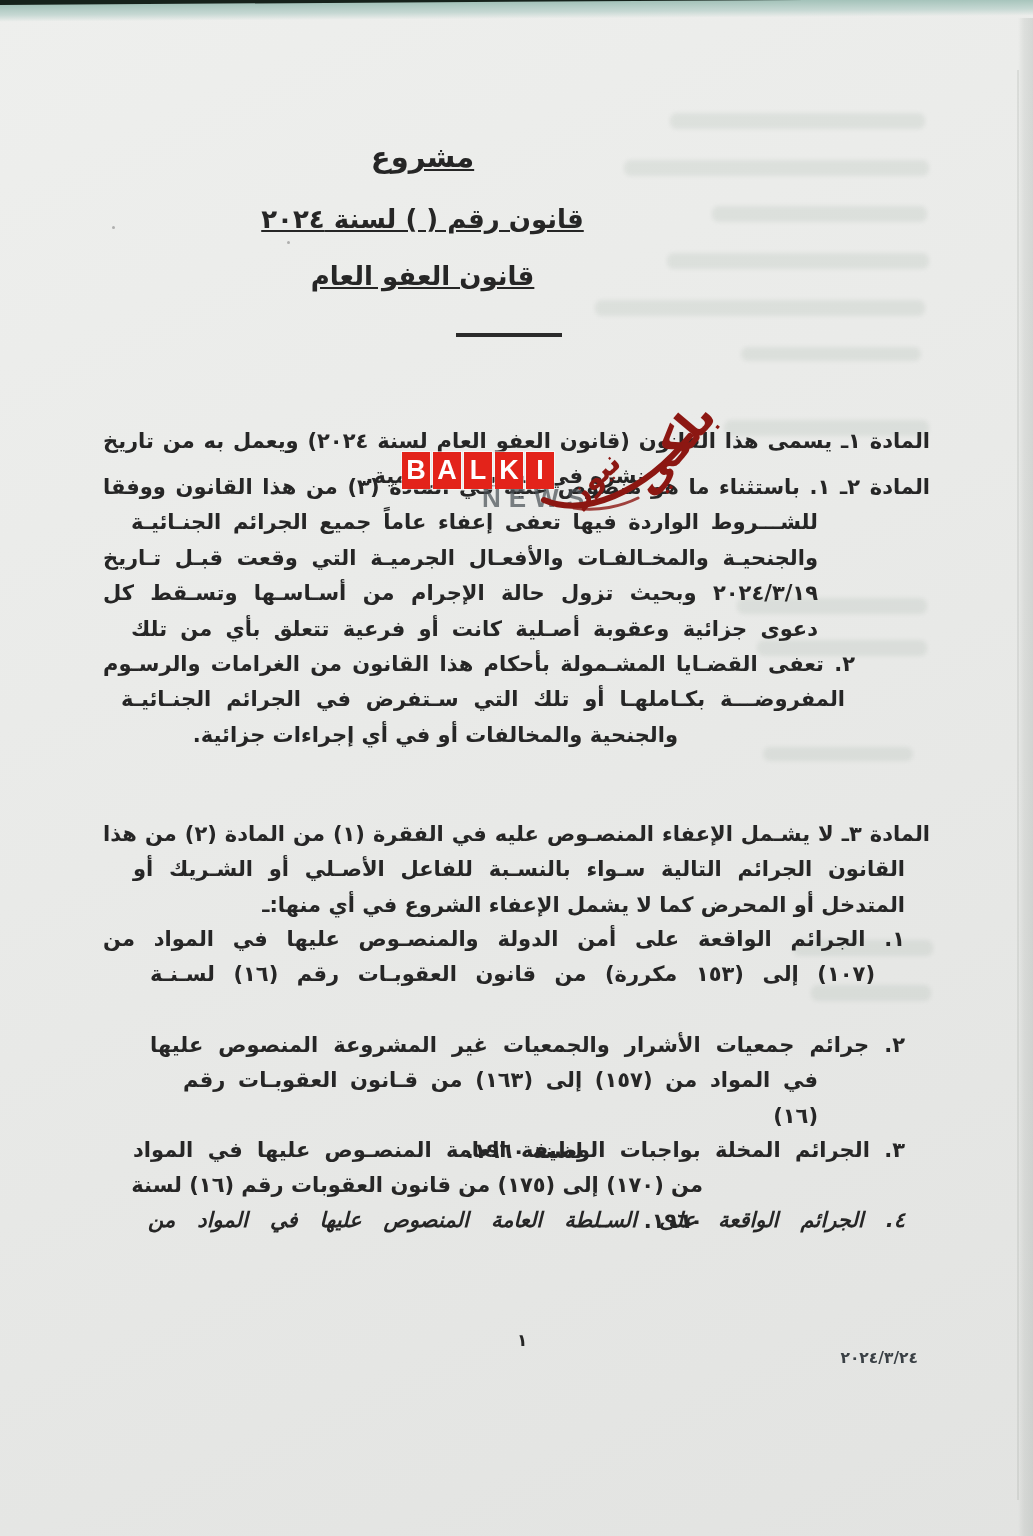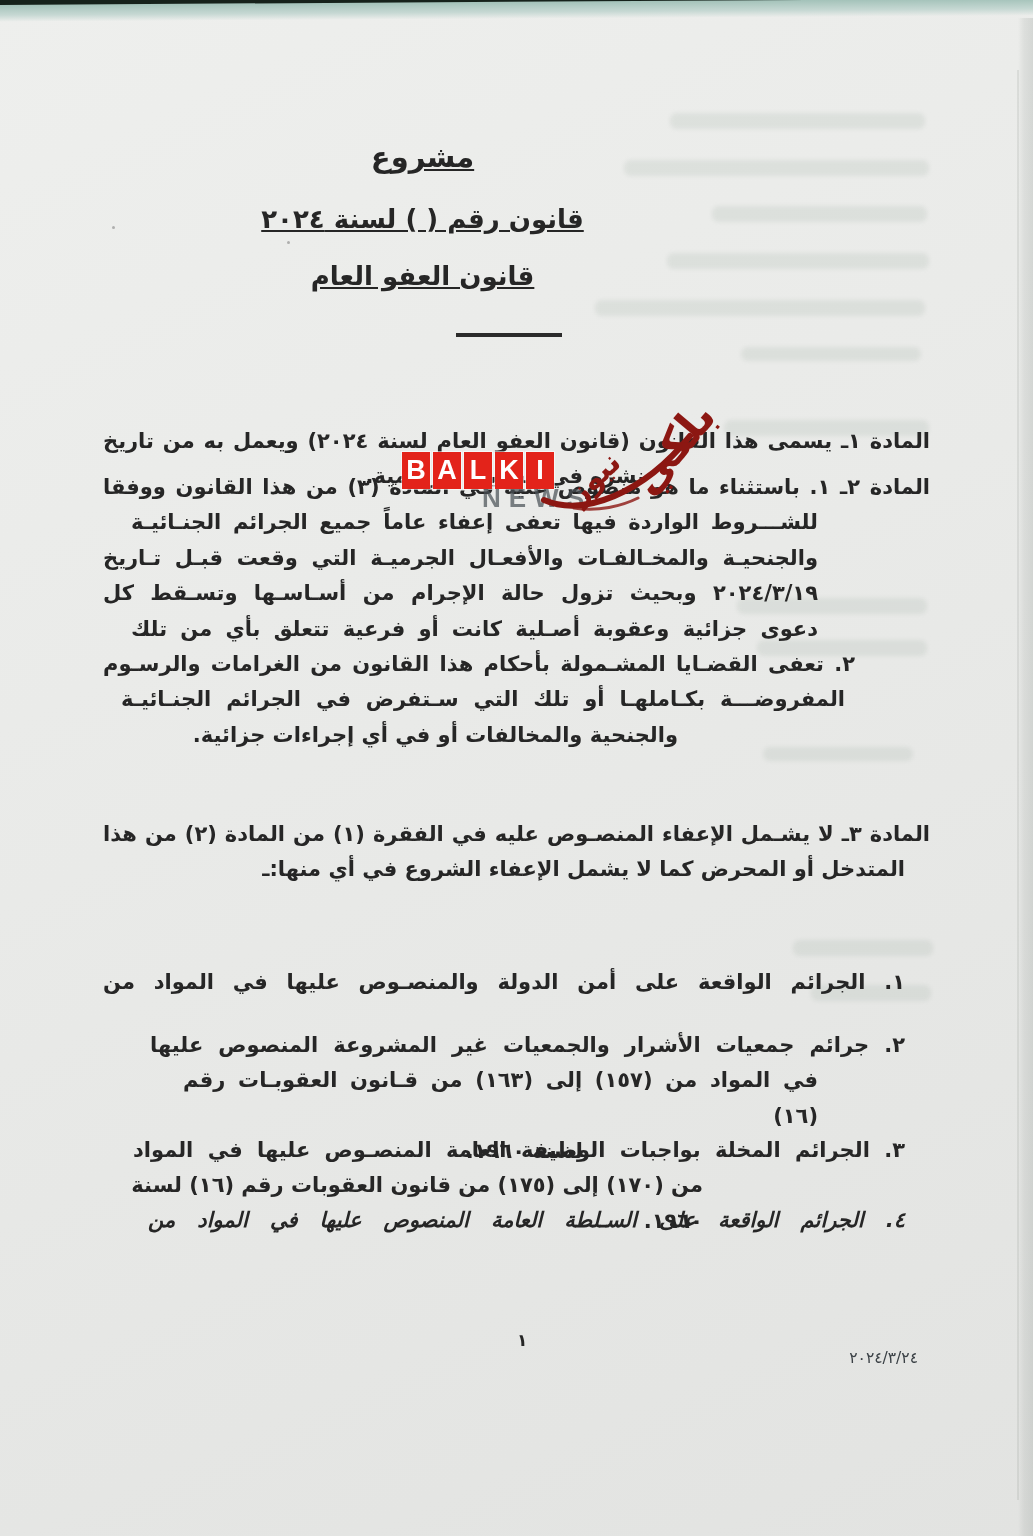--- a/index.html
+++ b/index.html
@@ -23,21 +23,21 @@
   .dot{position:absolute;width:3px;height:3px;border-radius:50%;background:rgba(60,60,60,0.35);}
   
   .title{position:absolute;left:0;width:845px;text-align:center;font-weight:bold;direction:rtl;text-decoration:underline;}
   #t1{top:140px;font-size:29px;}
   #t2{top:204px;font-size:26px;}
   #t3{top:261px;font-size:26px;}
   .divider{position:absolute;top:333px;left:456px;width:106px;height:4px;background:#2b2b2b;}
   
   .blk{position:absolute;left:103px;width:827px;direction:rtl;}
   #a1{top:380px;margin-top:44px;} #a2{top:470px;} #a3{top:817px;}
-  #li1{top:922px;margin-top:43px;} #li2{top:1028px;} #li3{top:1133px;} #li4{top:1203px;font-style:italic;}
+  #li1{top:922px;} #li2{top:1028px;} #li3{top:1133px;} #li4{top:1203px;font-style:italic;}
   .ln{line-height:35.4px;font-weight:bold;font-size:21px;}
   .jl{text-align:justify;text-align-last:justify;}
   .ar{text-align:right;}
   .pr25{padding-right:25px}.pr55{padding-right:55px}.pr75{padding-right:75px}
   .pr85{padding-right:85px}.pr112{padding-right:112px}.pr227{padding-right:227px}
   .pr252{padding-right:252px}.pr263{padding-right:263px}.pr285{padding-right:285px}
   .pr347{padding-right:347px}.pr403{padding-right:403px}
   .pl18{padding-left:18px}.pl28{padding-left:28px}.pl30{padding-left:30px}
   .pl45{padding-left:45px}.pl47{padding-left:47px}
   .pl80{padding-left:80px}
@@ -50,21 +50,21 @@
   .news{position:absolute;top:31px;left:80px;font-family:"Liberation Sans",sans-serif;
     font-weight:bold;font-size:26px;letter-spacing:8px;color:rgba(75,82,88,0.72);}
   .callig{position:absolute;top:420px;left:538px;width:168px;height:104px;z-index:6;color:#8c1712;}
   .callig .w1{position:absolute;top:2px;left:82px;font-size:44px;font-weight:bold;
     transform:rotate(-50deg);transform-origin:center;}
   .callig .w2{position:absolute;top:40px;left:26px;font-size:30px;font-weight:bold;
     transform:rotate(-44deg);transform-origin:center;}
   .callig svg{position:absolute;left:0;top:0;}
   
   .pagenum{position:absolute;top:1330px;left:517px;font-size:17px;font-weight:bold;}
-  .fdate{position:absolute;top:1349px;left:838px;width:80px;font-size:15.5px;font-weight:normal;
+  .fdate{position:absolute;top:1349px;left:838px;width:80px;font-size:15.5px;font-weight:bold;
     direction:rtl;color:#3a4045;text-align:right;}
 </style>
 </head>
 <body>
 
 <div class="top-dark"></div>
 <div class="top-teal"></div>
 <div class="right-shade"></div>
 <div class="right-line"></div>
 
@@ -100,25 +100,27 @@
   <div class="ln jl pr112">والجنحيـة والمخـالفـات والأفعـال الجرميـة التي وقعت قبـل تـاريخ</div>
   <div class="ln jl pr112">٢٠٢٤/٣/١٩ وبحيث تزول حالة الإجرام من أسـاسـها وتسـقط كل</div>
   <div class="ln jl pr112 pl28">دعوى جزائية وعقوبة أصـلية كانت أو فرعية تتعلق بأي من تلك</div>
   <div class="ln jl pr75">٢. تعفى القضـايا المشـمولة بأحكام هذا القانون من الغرامات والرسـوم</div>
   <div class="ln jl pr85 pl18">المفروضـــة بكـاملهـا أو تلك التي سـتفرض في الجرائم الجنـائيـة</div>
   <div class="ln ar pr252">والجنحية والمخالفات أو في أي إجراءات جزائية.</div>
 </div>
 
 <div class="blk" id="a3">
   <div class="ln jl">المادة ٣ـ لا يشـمل الإعفاء المنصـوص عليه في الفقرة (١) من المادة (٢) من هذا</div>
+  <div class="ln jl pr25 pl30">القانون الجرائم التالية سـواء بالنسـبة للفاعل الأصـلي أو الشـريك أو</div>
   <div class="ln ar pr25">المتدخل أو المحرض كما لا يشمل الإعفاء الشروع في أي منها:ـ</div>
 </div>
 
 <div class="blk" id="li1">
   <div class="ln jl pr25">١. الجرائم الواقعة على أمن الدولة والمنصـوص عليها في المواد من</div>
+  <div class="ln jl pr55 pl47">(١٠٧) إلى (١٥٣ مكررة) من قانون العقوبـات رقم (١٦) لسـنـة</div>
 </div>
 <div class="blk" id="li2">
   <div class="ln jl pr25 pl47">٢. جرائم جمعيات الأشرار والجمعيات غير المشروعة المنصوص عليها</div>
   <div class="ln jl pr112 pl80">في المواد من (١٥٧) إلى (١٦٣) من قـانون العقوبـات رقم (١٦)</div>
   <div class="ln ar pr347">لسنة ١٩٦٠.</div>
 </div>
 <div class="blk" id="li3">
   <div class="ln jl pr25 pl30">٣. الجرائم المخلة بواجبات الوظيفة العامة المنصـوص عليها في المواد</div>
   <div class="ln ar pr227">من (١٧٠) إلى (١٧٥) من قانون العقوبات رقم (١٦) لسنة ١٩٦٠.</div>
 </div>

